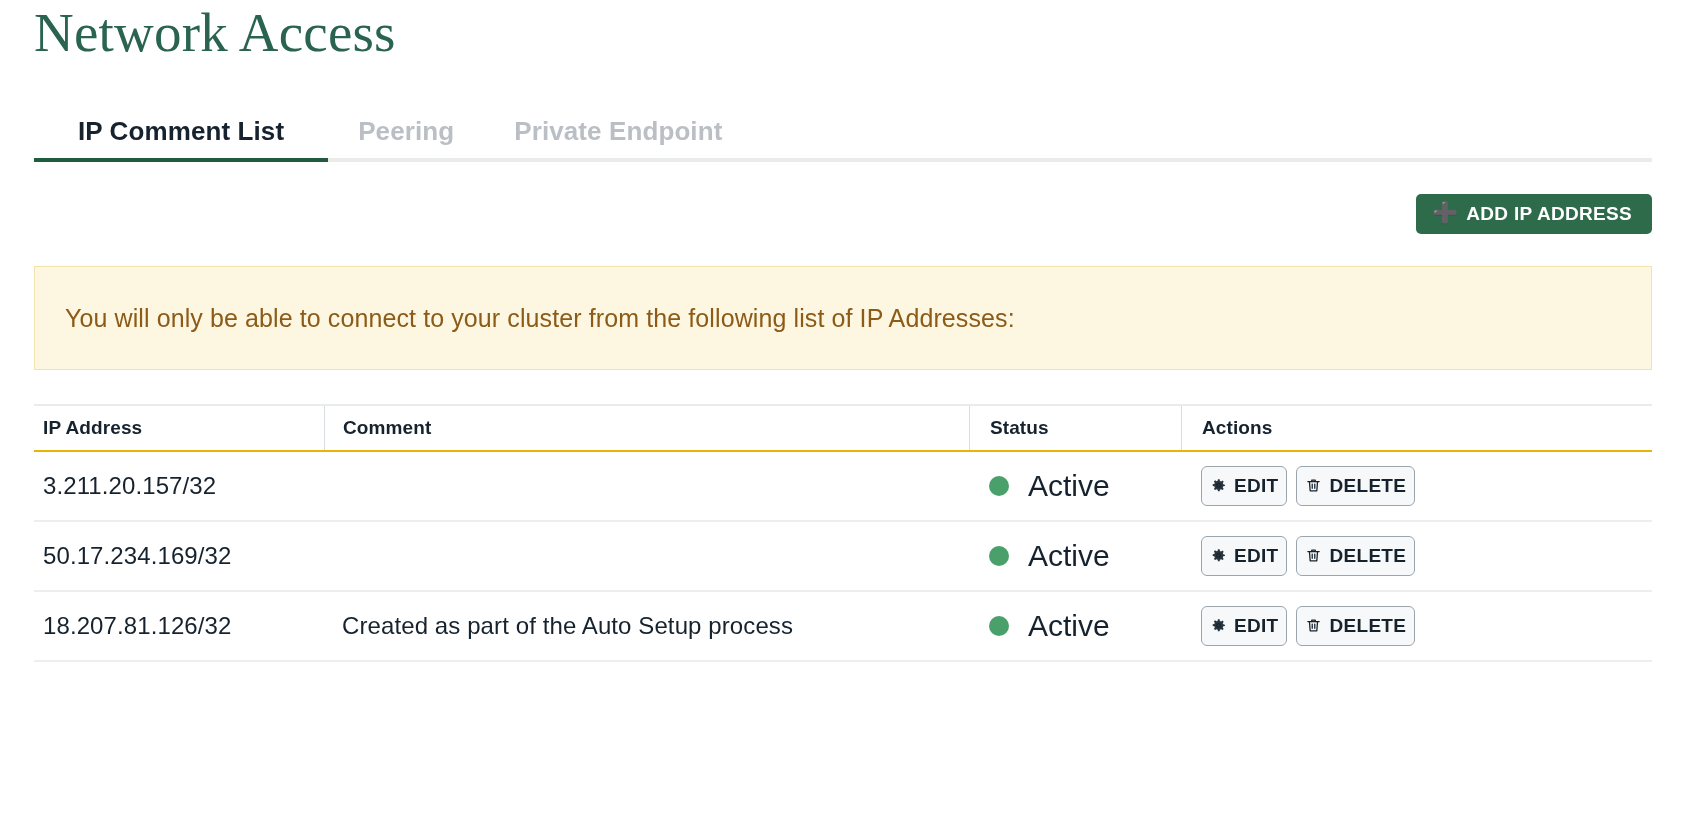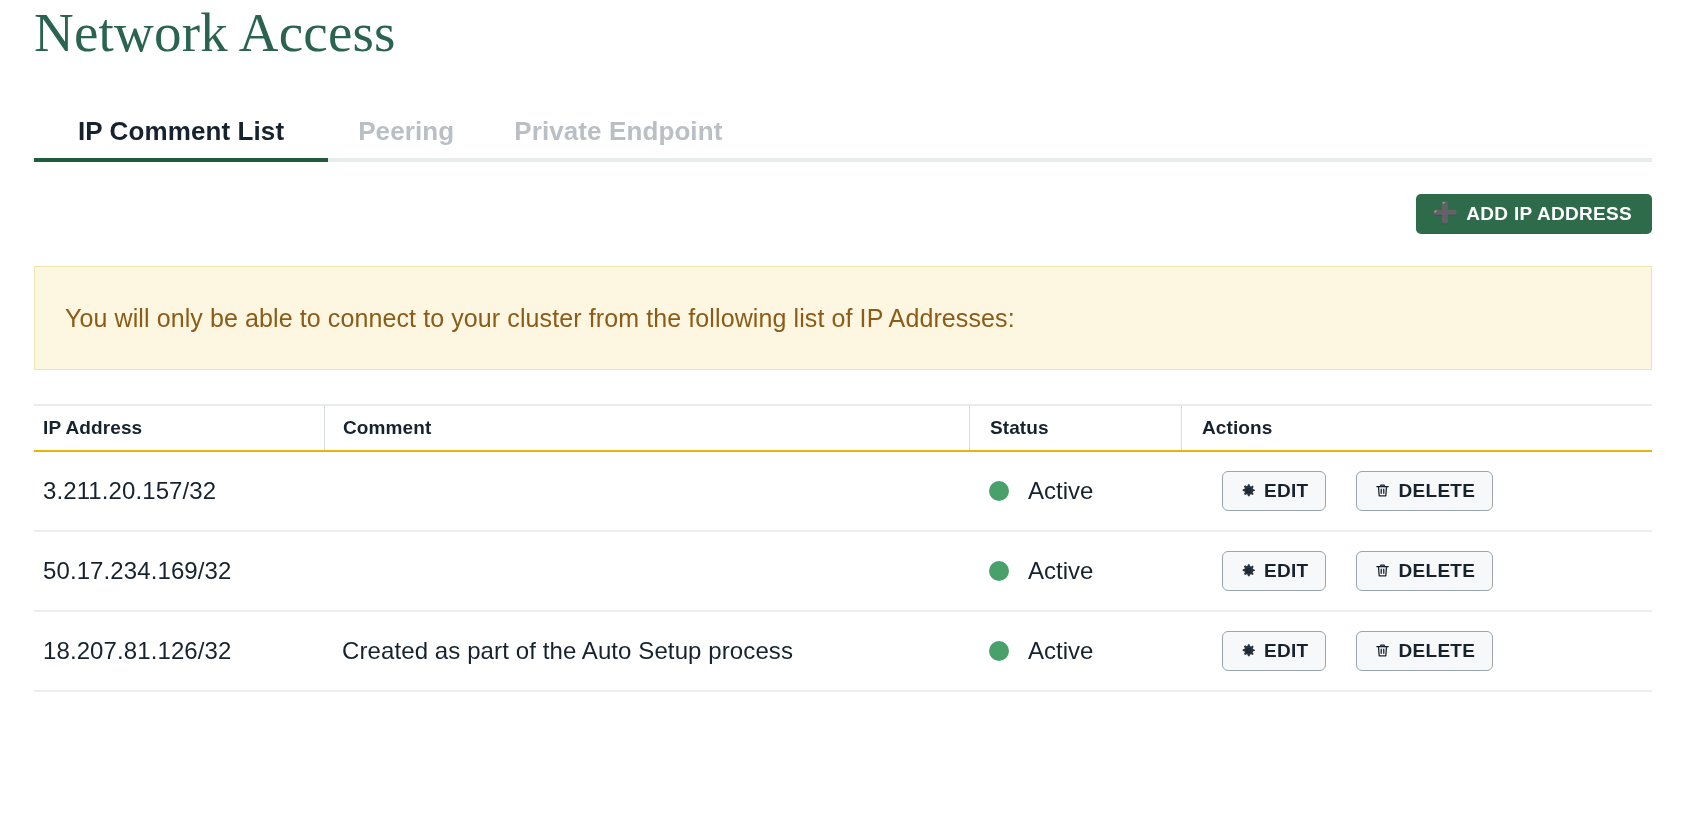--- a/index.html
+++ b/index.html
@@ -119,21 +119,21 @@
   }
   .trow {
     display: flex;
     align-items: center;
     border-bottom: 2px solid #eceff1;
   }
   .trow.header {
     height: 46px;
     border-bottom: 2px solid #eab308;
   }
-  .trow.data { height: 80px; }
+  .trow.data { height: 70px; }
 
   .col-ip      { width: 290px; padding-left: 9px; }
   .col-comment { width: 645px; padding-left: 18px; border-left: 1px solid #e3e7ea; align-self: stretch; display: flex; align-items: center; }
   .col-status  { width: 212px; padding-left: 20px; border-left: 1px solid #e3e7ea; align-self: stretch; display: flex; align-items: center; }
   .col-actions { flex: 1;      padding-left: 20px; border-left: 1px solid #e3e7ea; align-self: stretch; display: flex; align-items: center; }
 
   .trow.header .col-comment,
   .trow.header .col-status,
   .trow.header .col-actions { border-left: 1px solid #d8dde1; }
 
@@ -156,41 +156,40 @@
     white-space: nowrap;
   }
 
   .status-wrap { display: flex; align-items: center; gap: 19px; }
   .status-dot {
     width: 20px; height: 20px;
     border-radius: 50%;
     background: #4aa06b;
     flex: 0 0 auto;
   }
-  .status-label { font-size: 24px; color: #16232e; }
+  .status-label { font-size: 30px; color: #16232e; }
 
   .actions-wrap { display: flex; align-items: center; gap: 9px; }
   .btn-row {
     display: inline-flex;
     align-items: center;
     justify-content: center;
     gap: 7px;
     background: #f7f8f9;
     border: 1px solid #9ba5ad;
     border-radius: 6px;
     height: 40px;
-    padding: 0 17px;
+    padding: 0 8px;
     font-family: "Liberation Sans", sans-serif;
     font-size: 19px;
     font-weight: 700;
     color: #16232e;
     letter-spacing: 0.3px;
     cursor: pointer;
     white-space: nowrap;
-    margin-left: 21px;
   }
   .btn-row svg { display: block; flex: 0 0 auto; }
 </style>
 </head>
 <body>
 
 <div class="page">
 
   <h1 class="page-title">Network Access</h1>
 

